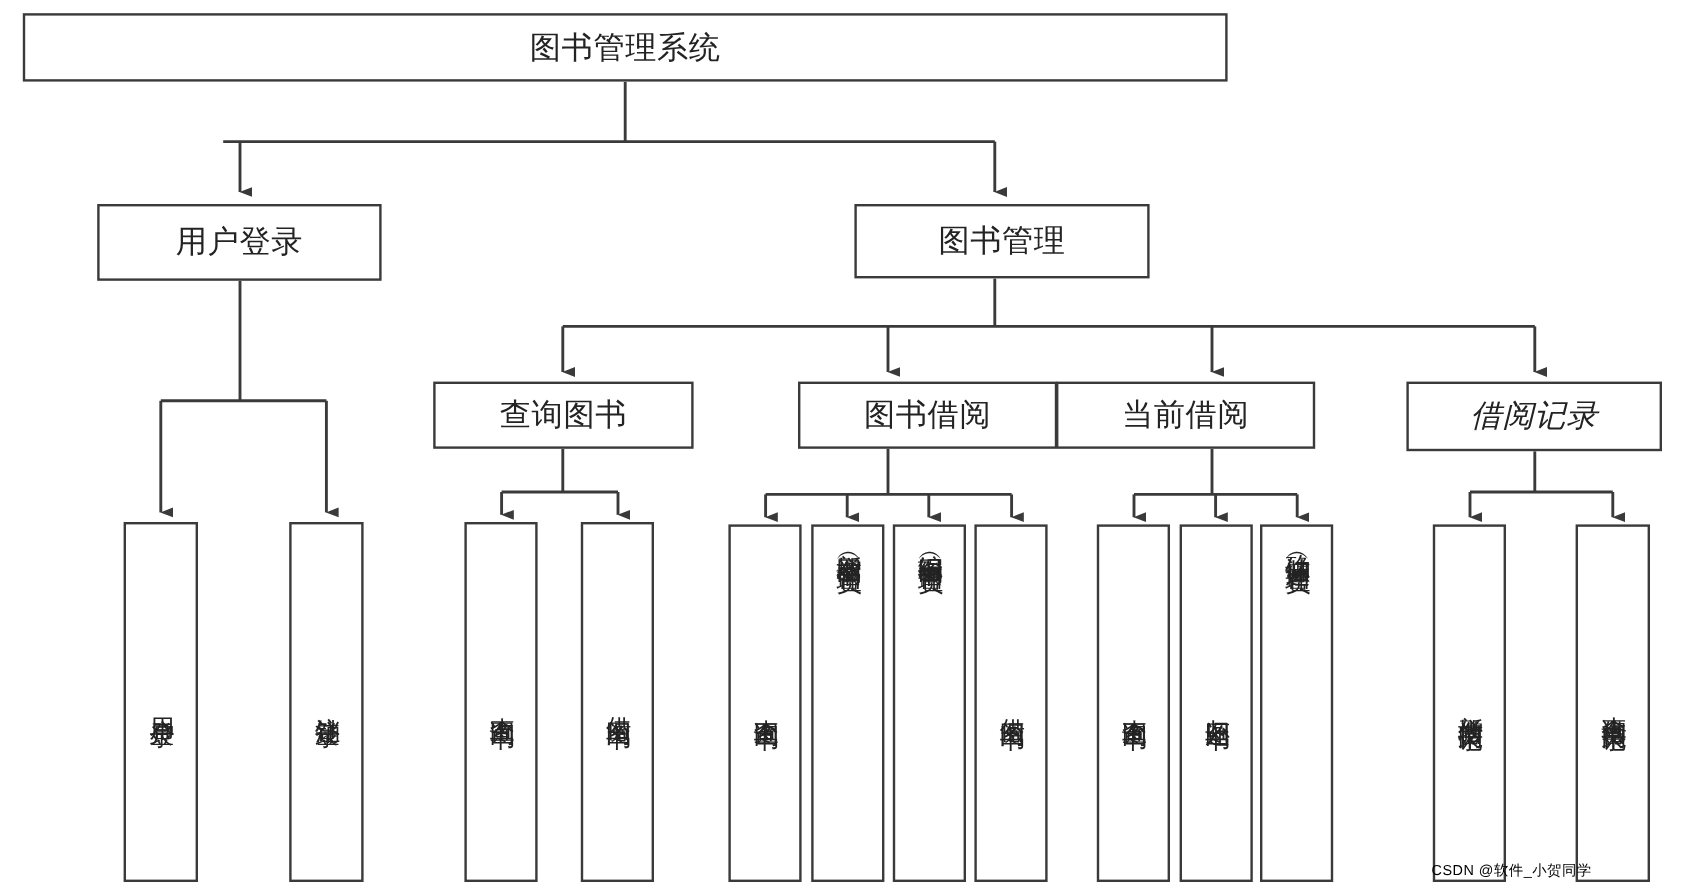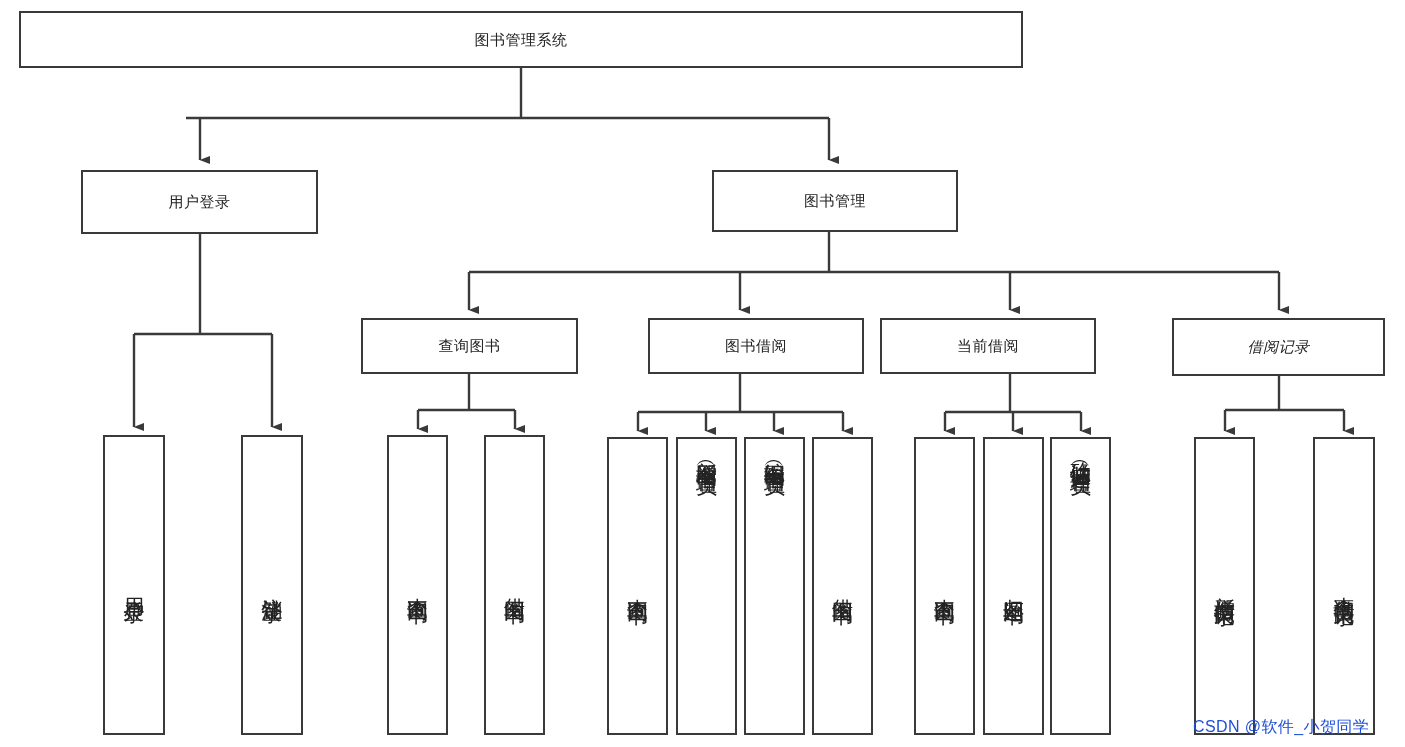--- a/index.html
+++ b/index.html
@@ -29,21 +29,21 @@
     position: absolute;
     box-sizing: border-box;
     background: #ffffff;
     border: 2px solid #3a3a3a;
     display: flex;
     align-items: center;
     justify-content: center;
     color: #222222;
   }
   .node-label {
-    font-size: 15px;
+    font-size: 26px;
     line-height: 1.15;
     letter-spacing: 0.5px;
     white-space: nowrap;
     color: #232323;
   }
   .node.vertical .node-label {
     writing-mode: vertical-rl;
     text-orientation: upright;
     font-size: 21px;
     letter-spacing: 2px;
@@ -53,22 +53,22 @@
   .node.leaf {
     align-items: flex-start;
     padding-top: 6px;
   }
   .node.leaf.centered {
     align-items: center;
     padding-top: 0;
   }
   .watermark {
     position: absolute;
-    font-size: 16px;
-    color: #1d4ed8;
+    font-size: 12px;
+    color: #000000;
     white-space: nowrap;
     letter-spacing: 0.4px;
   }
 </style>
 </head>
 <body>
 
 <div id="diagram-root">
 
   <svg class="edges" viewBox="0 0 1405 747" xmlns="http://www.w3.org/2000/svg">
@@ -140,21 +140,21 @@
   <div class="node" style="left: 81px; top: 170px; width: 237px; height: 64px;">
     <span class="node-label">用户登录</span>
   </div>
   <div class="node" style="left: 712px; top: 170px; width: 246px; height: 62px;">
     <span class="node-label">图书管理</span>
   </div>
 
   <div class="node" style="left: 361px; top: 318px; width: 217px; height: 56px;">
     <span class="node-label">查询图书</span>
   </div>
-  <div class="node" style="left: 648px; top: 318px; width: 216px; height: 56px;">
+  <div class="node" style="left: 665px; top: 318px; width: 216px; height: 56px;">
     <span class="node-label">图书借阅</span>
   </div>
   <div class="node" style="left: 880px; top: 318px; width: 216px; height: 56px;">
     <span class="node-label">当前借阅</span>
   </div>
   <div class="node" style="left: 1172px; top: 318px; width: 213px; height: 58px; font-style: italic;">
     <span class="node-label">借阅记录</span>
   </div>
 
   <div class="node vertical leaf centered" style="left: 103px; top: 435px; width: 62px; height: 300px;">

